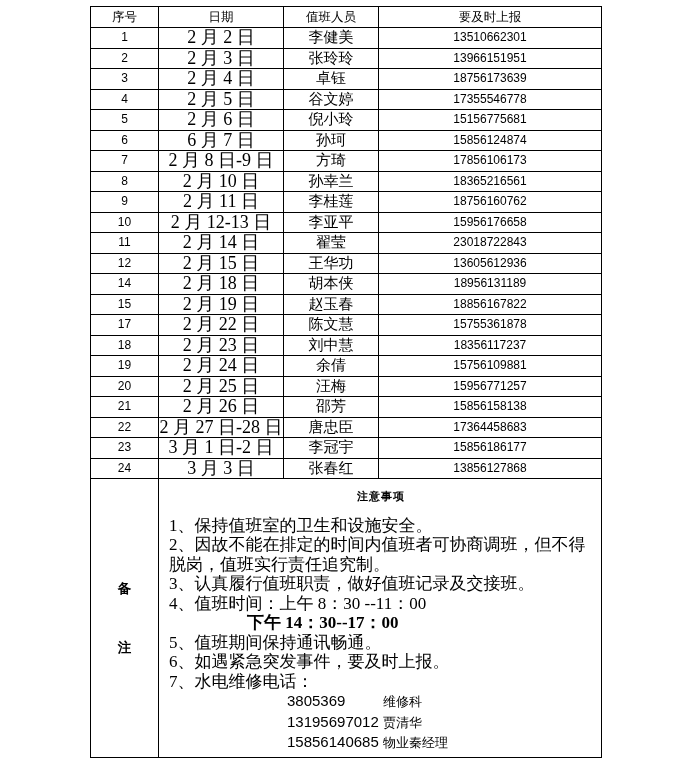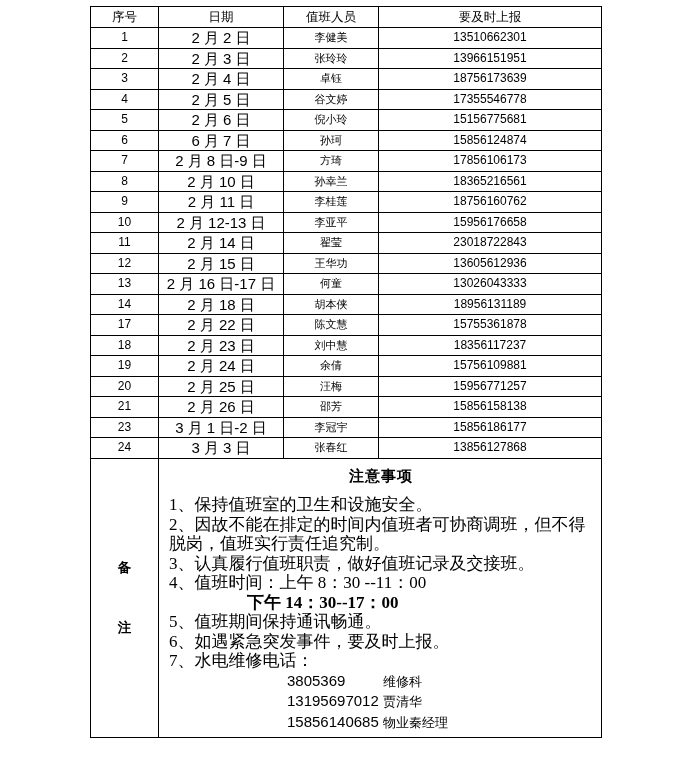--- a/index.html
+++ b/index.html
@@ -45,25 +45,25 @@
 
   .duty-table thead td {
     height: 20px;
     line-height: 20px;
   }
   td.num, td.phone {
     font-family: "Liberation Sans", "DejaVu Sans", sans-serif;
     font-size: 12px;
   }
   td.date {
-    font-family: Liberation Sans, sans-serif;
+    font-family: Liberation Serif, serif;
+    font-size: 18px;
+  }
+  td.name {
     font-size: 15px;
-  }
-  td.name {
-    font-size: 11px;
   }
 
   
   td.remark-label {
     vertical-align: middle;
     font-weight: bold;
     font-size: 13.5px;
     line-height: 1;
     padding: 0;
   }
@@ -80,21 +80,21 @@
     vertical-align: top;
     padding: 0;
     height: 278px;
   }
   .notes {
     padding: 6px 8px 4px 10px;
   }
   .notes-title {
     text-align: center;
     font-weight: bold;
-    font-size: 15px;
+    font-size: 11px;
     letter-spacing: 1px;
     margin: 2px 0 9px 0;
   }
   .note-line {
     font-size: 17px;
     line-height: 19.5px;
     white-space: pre-wrap;
   }
   .note-line.indent-time {
     padding-left: 78px;
@@ -202,32 +202,32 @@
           <td class="name">翟莹</td>
           <td class="phone">23018722843</td>
         </tr>
         <tr>
           <td class="num">12</td>
           <td class="date">2 月 15 日</td>
           <td class="name">王华功</td>
           <td class="phone">13605612936</td>
         </tr>
         <tr>
-          <td class="num">13</td>
-          <td class="date">2 月 16 日-17 日</td>
-          <td class="name">何童</td>
-          <td class="phone">13026043333</td>
-        </tr>
-        <tr>
           <td class="num">14</td>
           <td class="date">2 月 18 日</td>
           <td class="name">胡本侠</td>
           <td class="phone">18956131189</td>
         </tr>
         <tr>
+          <td class="num">15</td>
+          <td class="date">2 月 19 日</td>
+          <td class="name">赵玉春</td>
+          <td class="phone">18856167822</td>
+        </tr>
+        <tr>
           <td class="num">17</td>
           <td class="date">2 月 22 日</td>
           <td class="name">陈文慧</td>
           <td class="phone">15755361878</td>
         </tr>
         <tr>
           <td class="num">18</td>
           <td class="date">2 月 23 日</td>
           <td class="name">刘中慧</td>
           <td class="phone">18356117237</td>
@@ -242,20 +242,26 @@
           <td class="num">20</td>
           <td class="date">2 月 25 日</td>
           <td class="name">汪梅</td>
           <td class="phone">15956771257</td>
         </tr>
         <tr>
           <td class="num">21</td>
           <td class="date">2 月 26 日</td>
           <td class="name">邵芳</td>
           <td class="phone">15856158138</td>
+        </tr>
+        <tr>
+          <td class="num">22</td>
+          <td class="date">2 月 27 日-28 日</td>
+          <td class="name">唐忠臣</td>
+          <td class="phone">17364458683</td>
         </tr>
         <tr>
           <td class="num">23</td>
           <td class="date">3 月 1 日-2 日</td>
           <td class="name">李冠宇</td>
           <td class="phone">15856186177</td>
         </tr>
         <tr>
           <td class="num">24</td>
           <td class="date">3 月 3 日</td>

